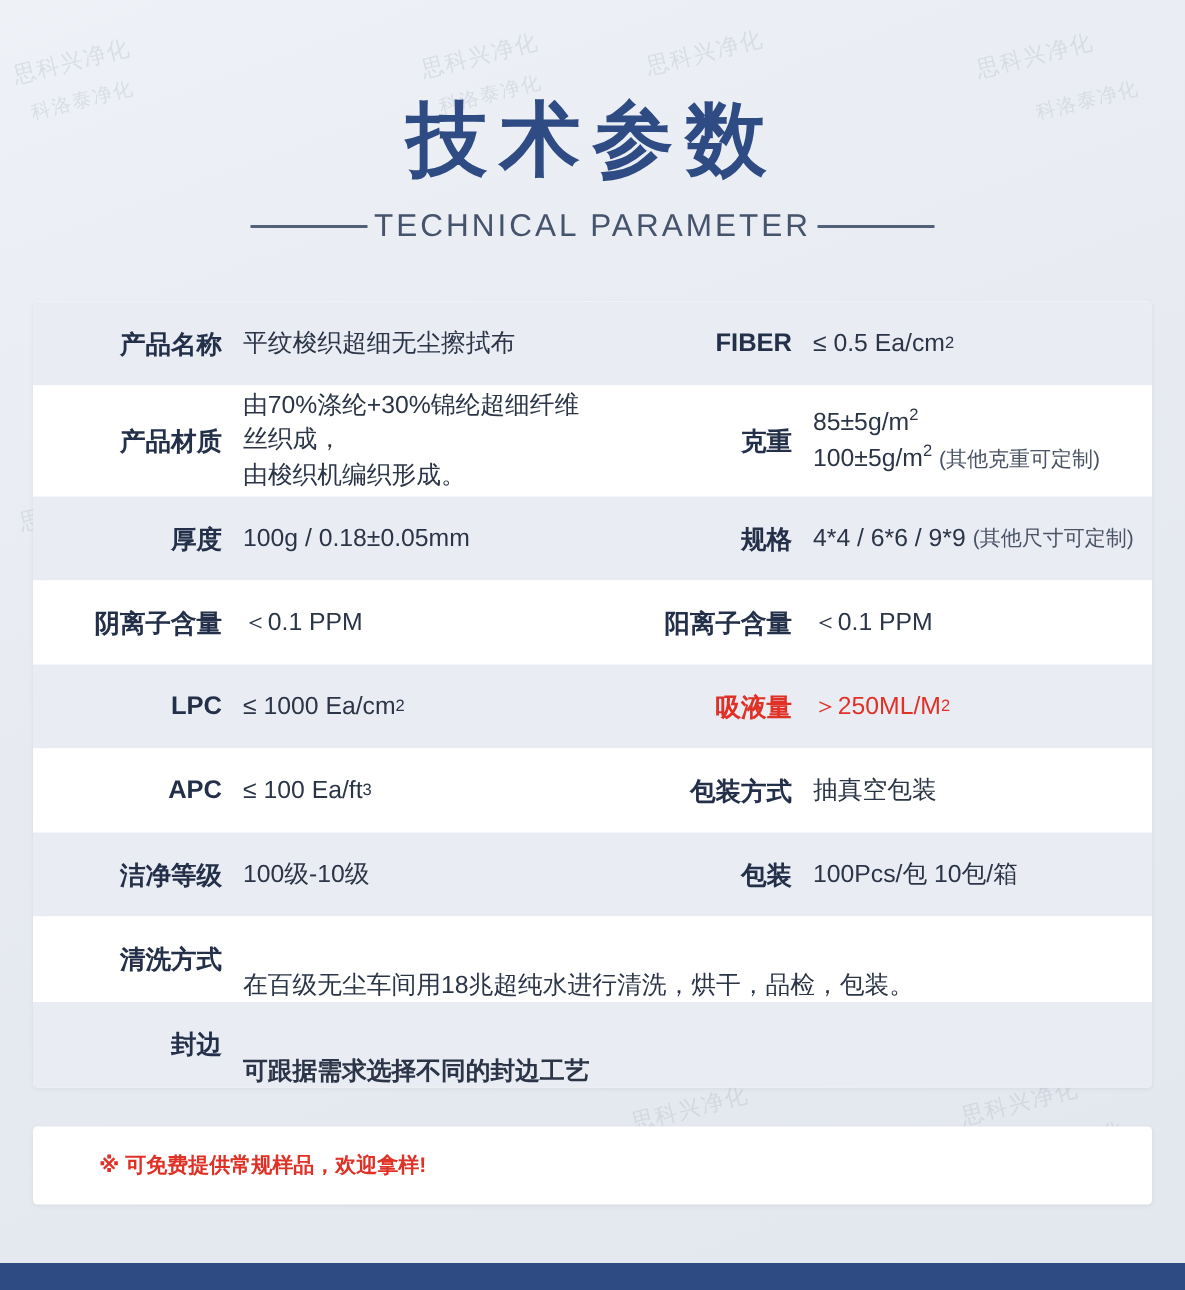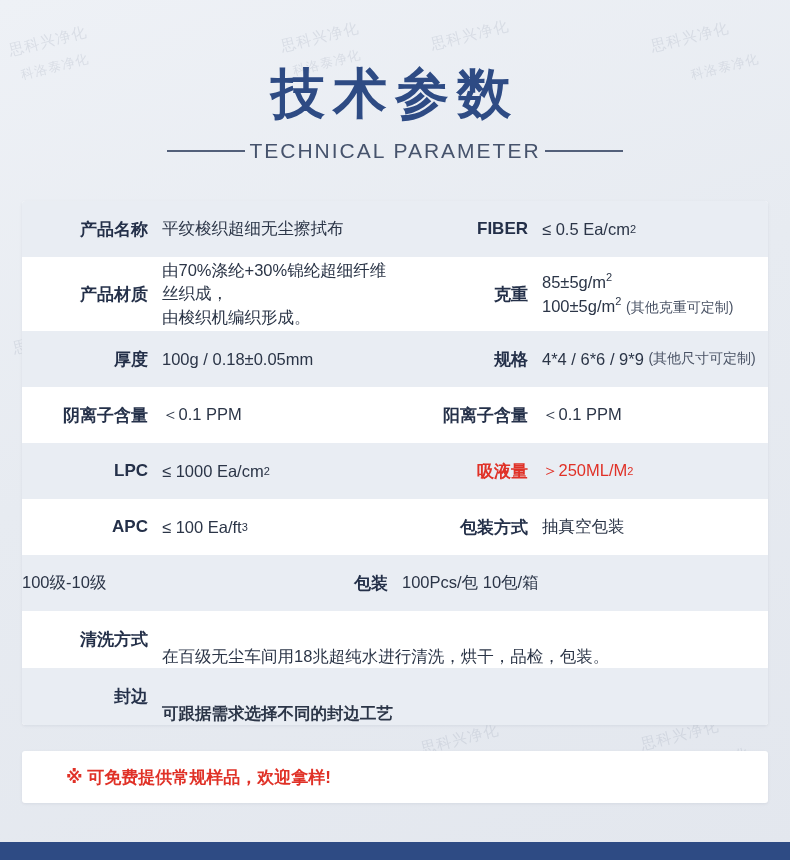--- a/index.html
+++ b/index.html
@@ -133,21 +133,21 @@
   
   .footer-note {
     margin: 26px 22px 0 22px;
     background: #ffffff;
     border-radius: 3px;
     min-height: 52px;
     display: flex;
     align-items: center;
     padding-left: 44px;
     box-sizing: border-box;
-    font-size: 17px;
+    font-size: 14px;
     font-weight: bold;
     color: #e03127;
     box-shadow: 0 1px 3px rgba(90,100,120,0.10);
   }
   .bottom-bar {
     position: absolute;
     left: 0; right: 0; bottom: 0;
     height: 18px;
     background: #2e4b84;
     z-index: 3;
@@ -246,20 +246,21 @@
         <div class="cell lbl lbl-a">APC</div>
         <div class="cell val val-a">
           <span>≤ 100 Ea/ft</span>
             <span class="sup">3</span>
         </div>
         <div class="cell lbl lbl-b">包装方式</div>
         <div class="cell val val-b">抽真空包装</div>
       </div>
 
       <div class="row alt">
+        <div class="cell lbl lbl-a">洁净等级</div>
         <div class="cell val val-a">100级-10级</div>
         <div class="cell lbl lbl-b">包装</div>
         <div class="cell val val-b">100Pcs/包   10包/箱</div>
       </div>
 
       <div class="row white row-full">
         <div class="cell lbl lbl-a">清洗方式</div>
         <div class="cell val val-full">在百级无尘车间用18兆超纯水进行清洗，烘干，品检，包装。</div>
       </div>
 

